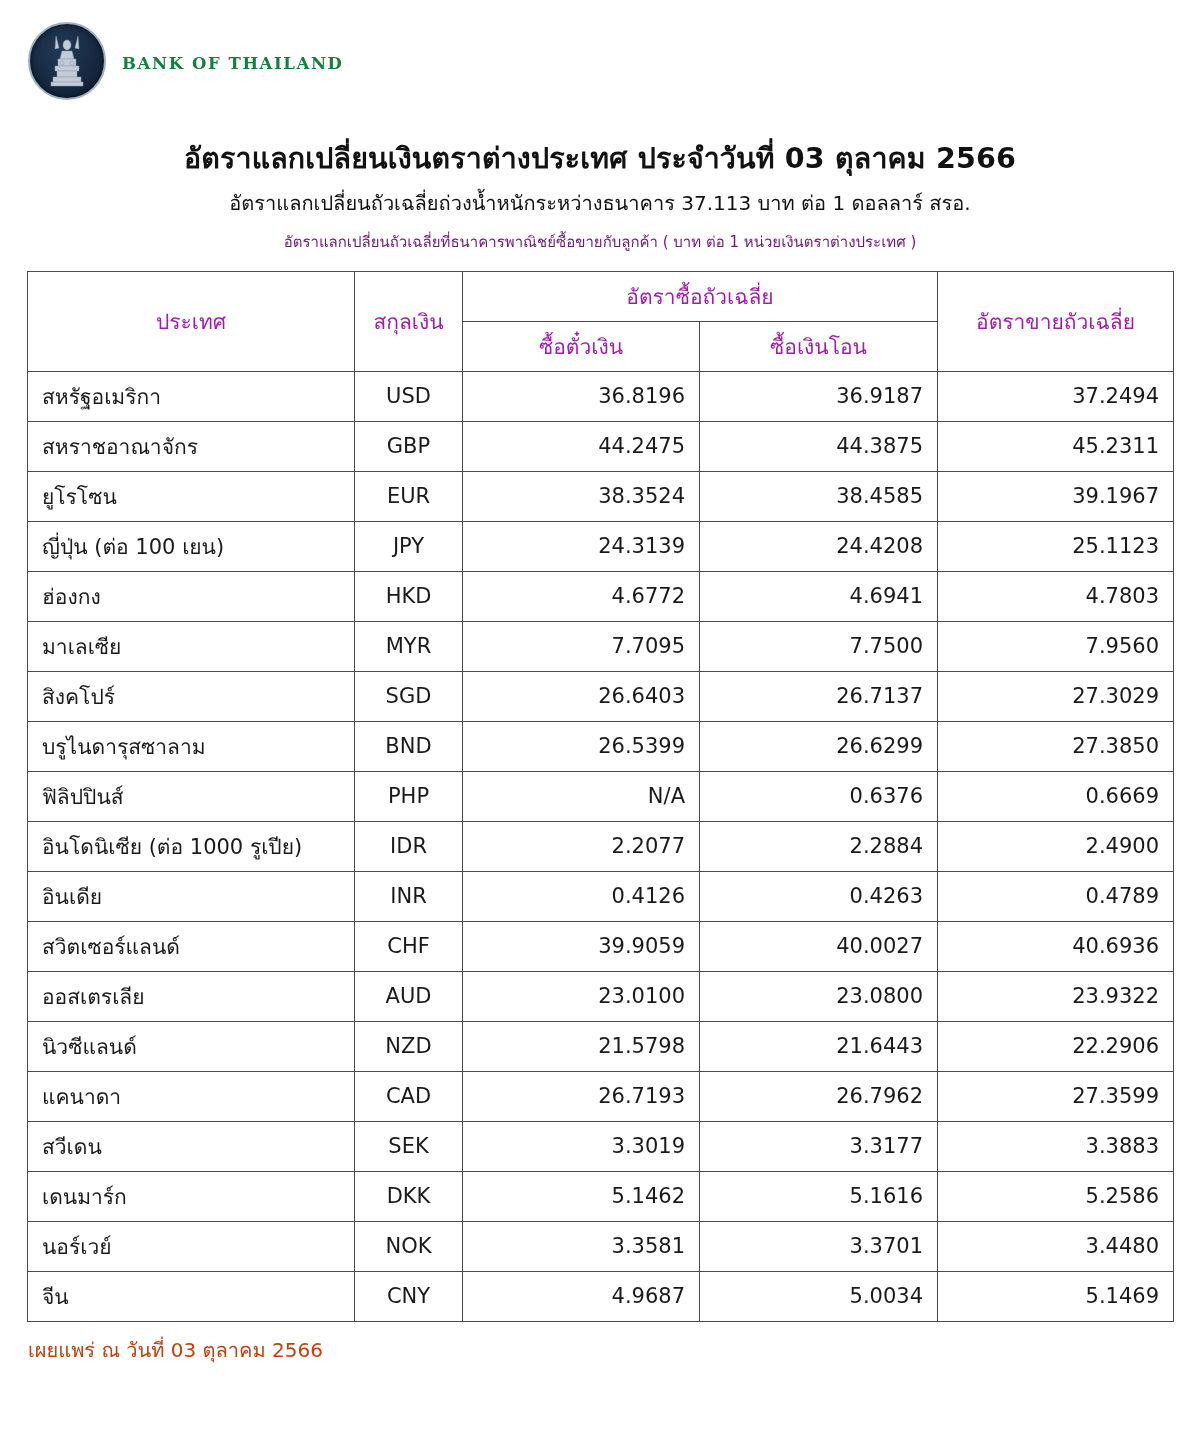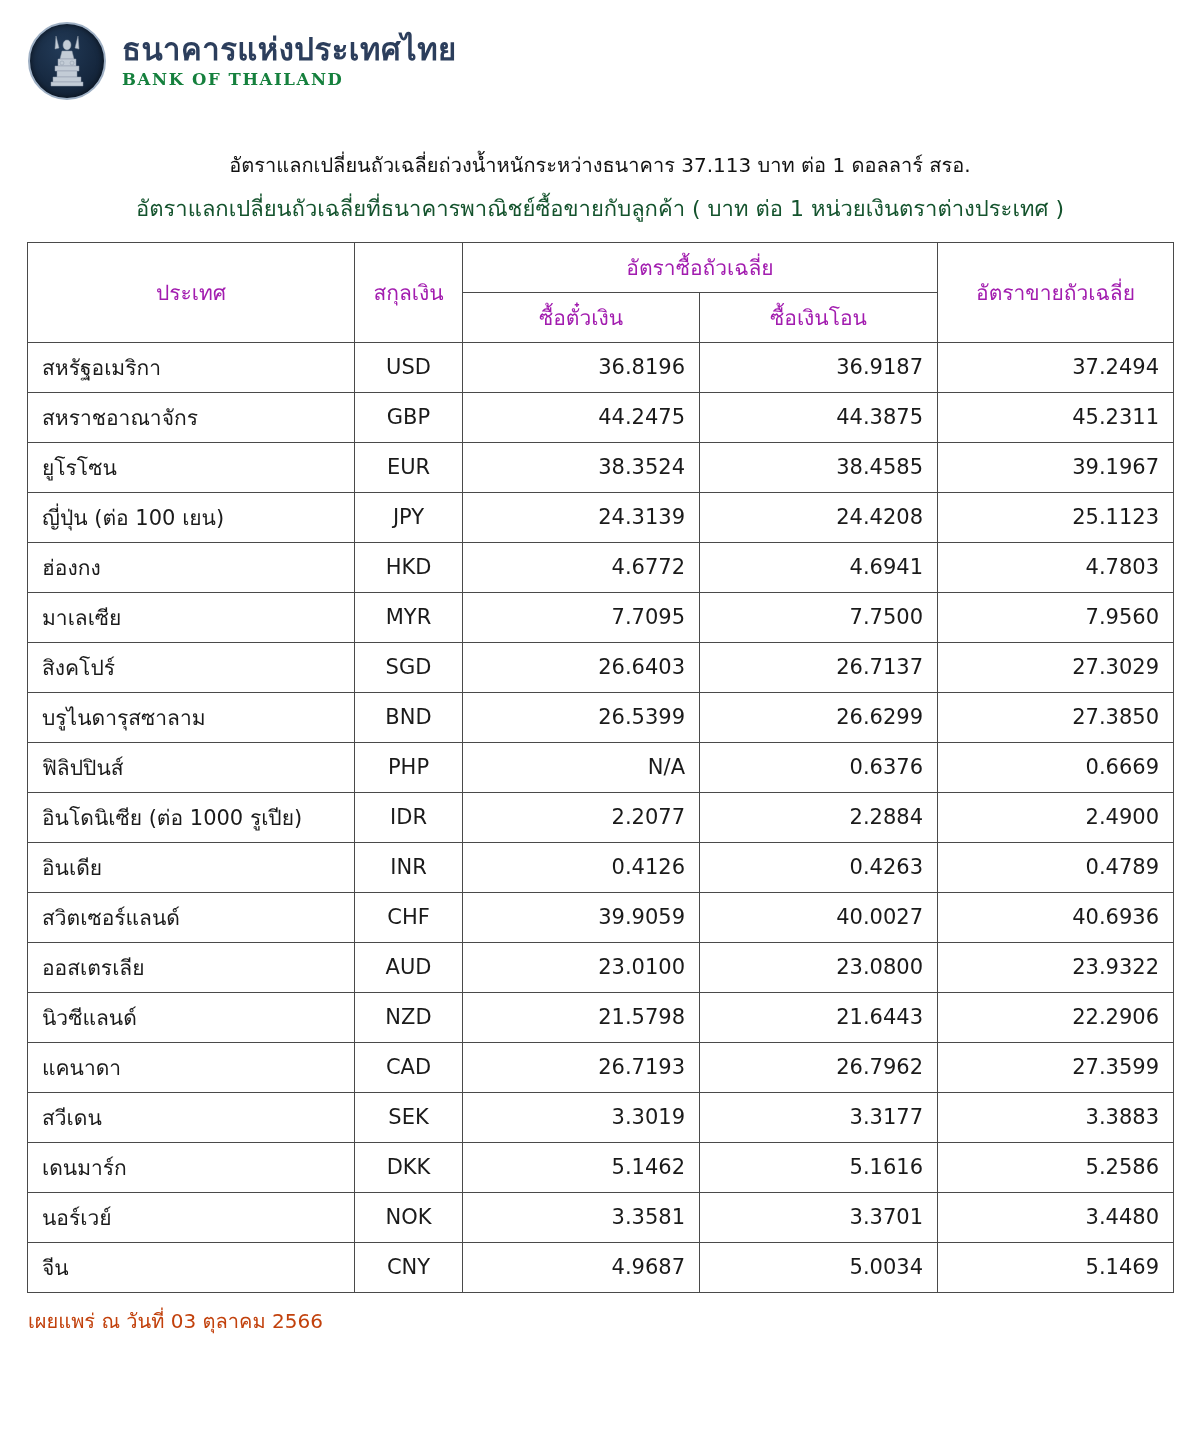--- a/index.html
+++ b/index.html
@@ -76,22 +76,22 @@
     letter-spacing: .2px;
     line-height: 1.35;
   }
   .title-sub {
     font-size: 20px;
     color: #121212;
     margin-top: 12px;
     line-height: 1.35;
   }
   .title-note {
-    font-size: 22px;
-    color: #14532d;
+    font-size: 15px;
+    color: #701a75;
     margin-top: 16px;
     text-align: center;
     line-height: 1.3;
   }
 
   
   .table-wrap {
     margin: 18px auto 0 auto;
     width: 1146px;
   }
@@ -149,26 +149,26 @@
         <path d="M11 34 h24 v5 h-24 z"></path>
         <path d="M13 39 h20 v6 h-20 z"></path>
         <path d="M9 45 h28 v5 h-28 z"></path>
         <path d="M7 50 h32 v4 h-32 z"></path>
         <circle cx="18" cy="31" r="2"></circle>
         <circle cx="28" cy="31" r="2"></circle>
       </g>
     </svg>
   </div>
   <div class="brand-text">
-    <div class="brand-th">ธนาคารแห่งประเทศไทย</div>
     <div class="brand-en">BANK OF THAILAND</div>
   </div>
 </div>
 
 <div class="titles">
+  <div class="title-main">อัตราแลกเปลี่ยนเงินตราต่างประเทศ ประจำวันที่ 03 ตุลาคม 2566</div>
   <div class="title-sub">อัตราแลกเปลี่ยนถัวเฉลี่ยถ่วงน้ำหนักระหว่างธนาคาร 37.113 บาท ต่อ 1 ดอลลาร์ สรอ.</div>
 </div>
 <div class="title-note">อัตราแลกเปลี่ยนถัวเฉลี่ยที่ธนาคารพาณิชย์ซื้อขายกับลูกค้า ( บาท ต่อ 1 หน่วยเงินตราต่างประเทศ )</div>
 
 <div class="table-wrap">
   <table class="fx">
     <colgroup>
       <col class="col-country">
         <col class="col-curr">
         <col class="col-bill">

